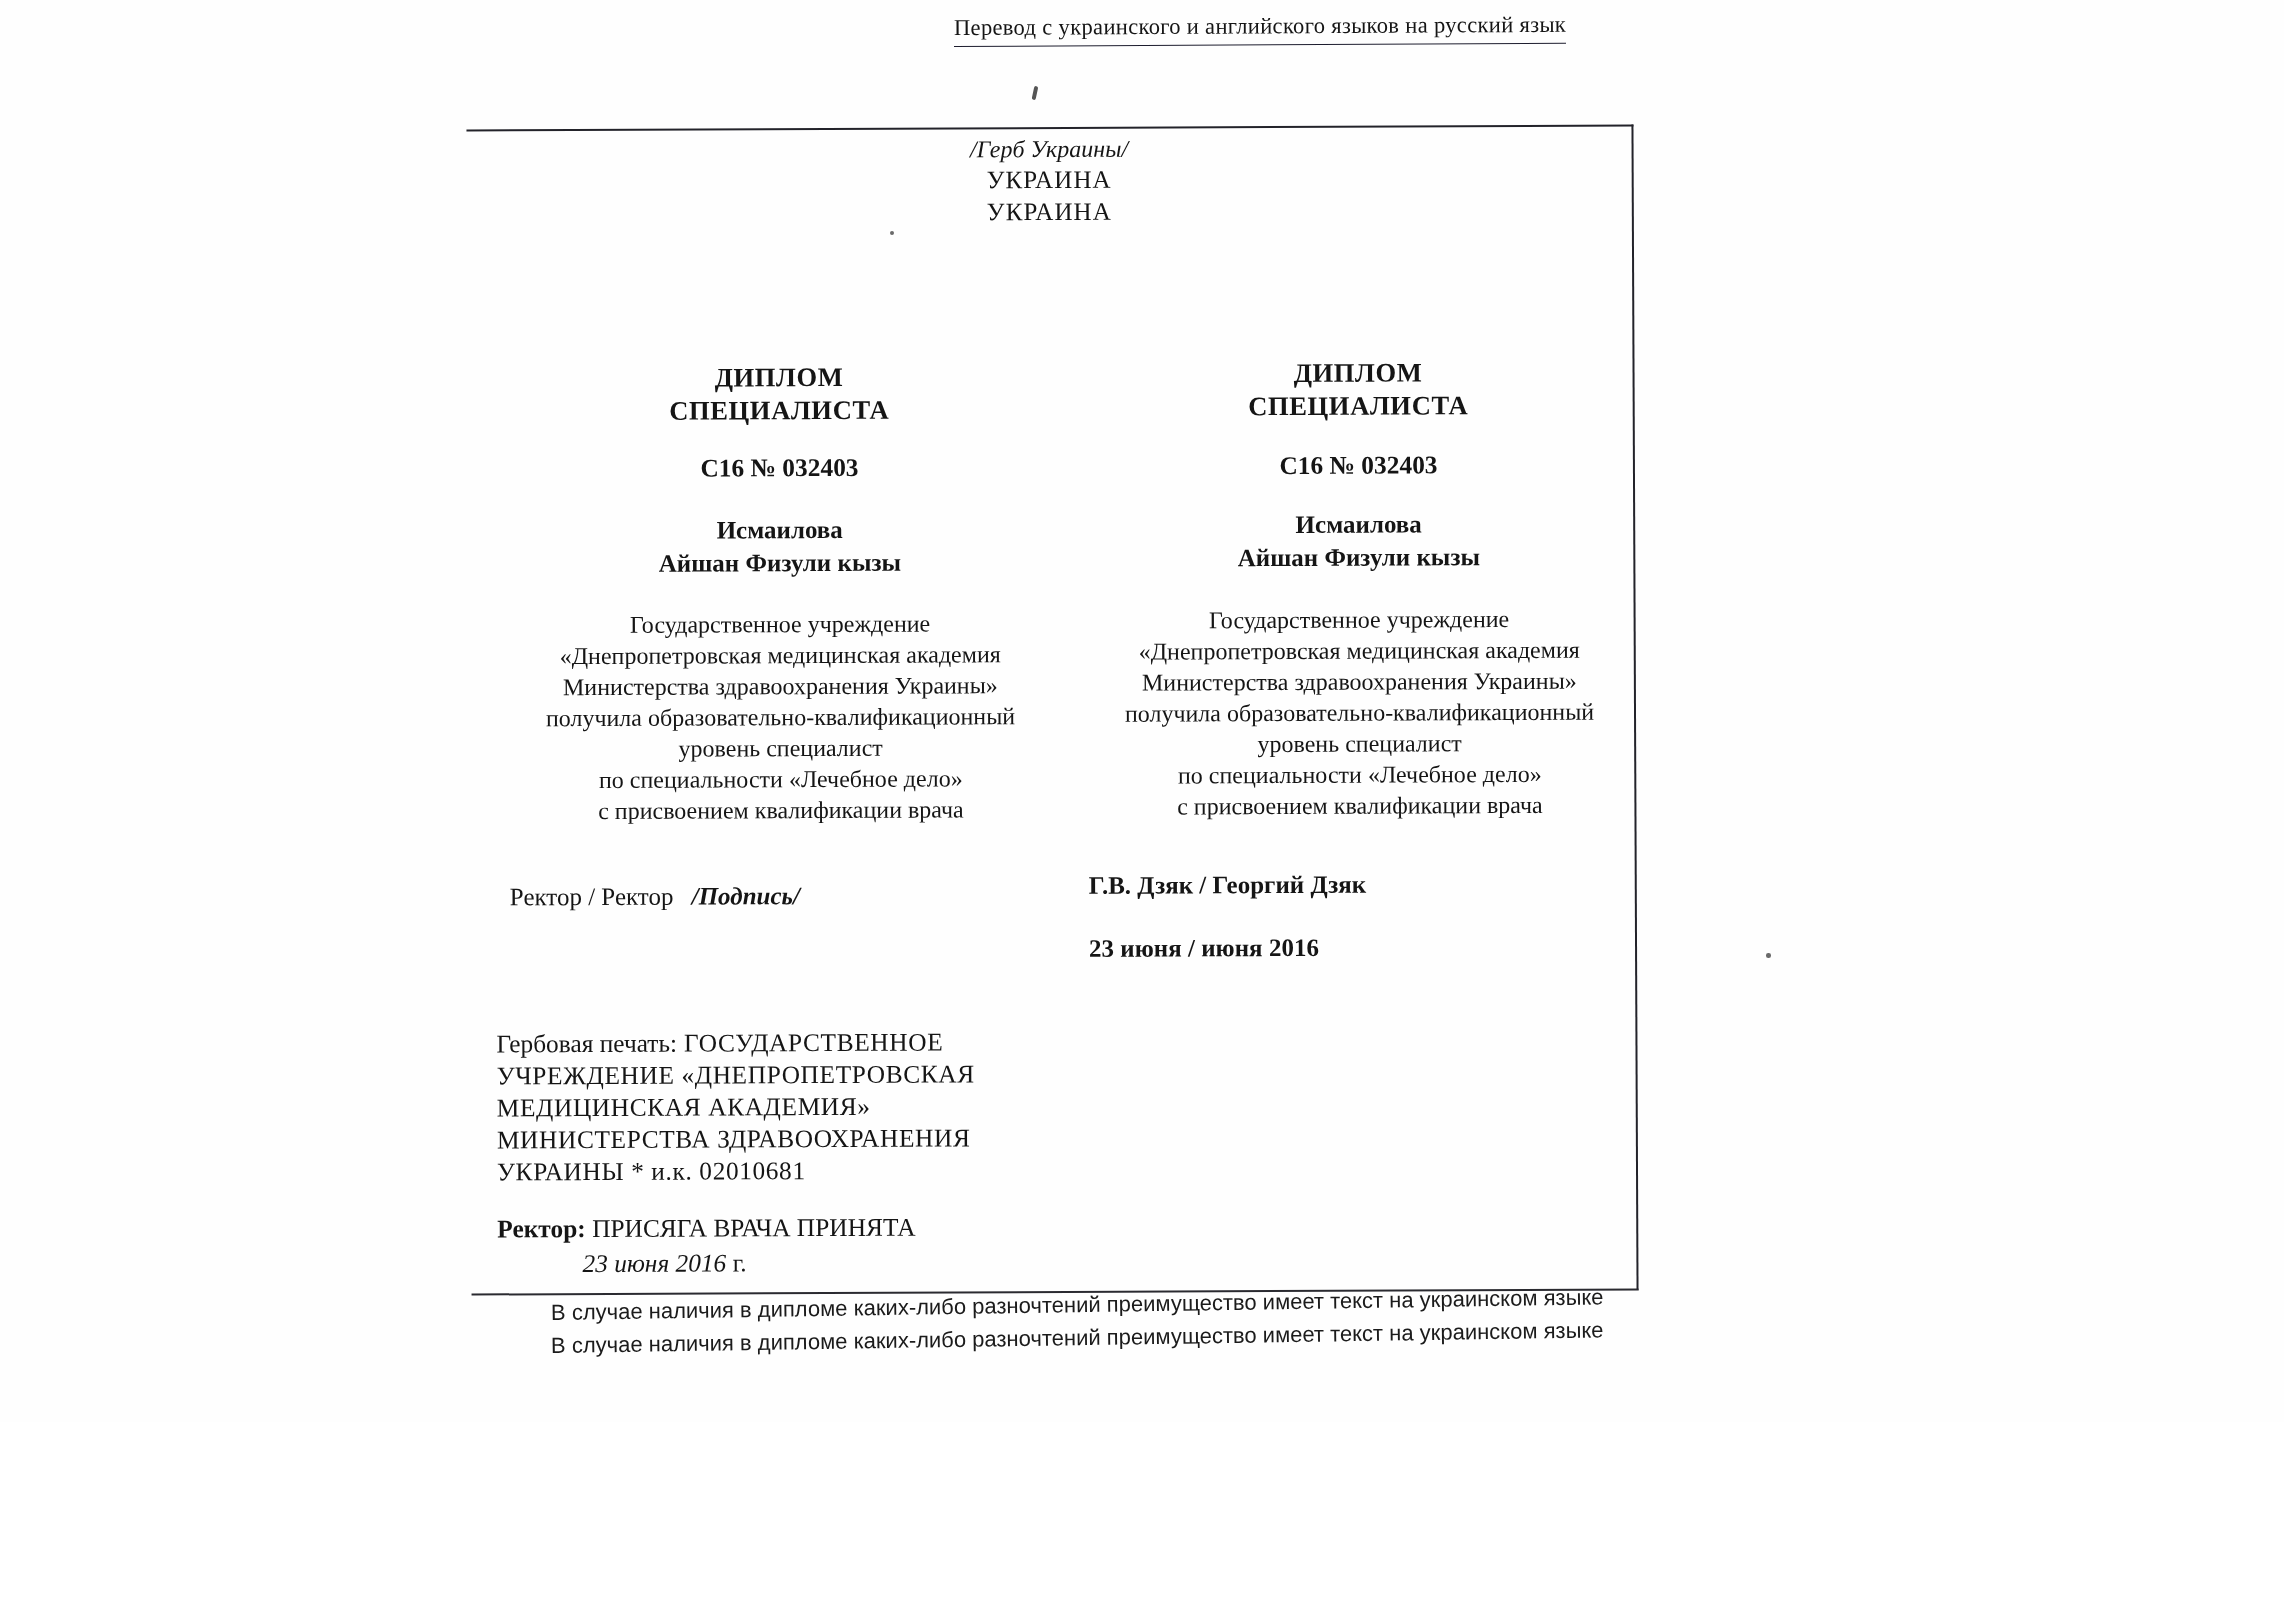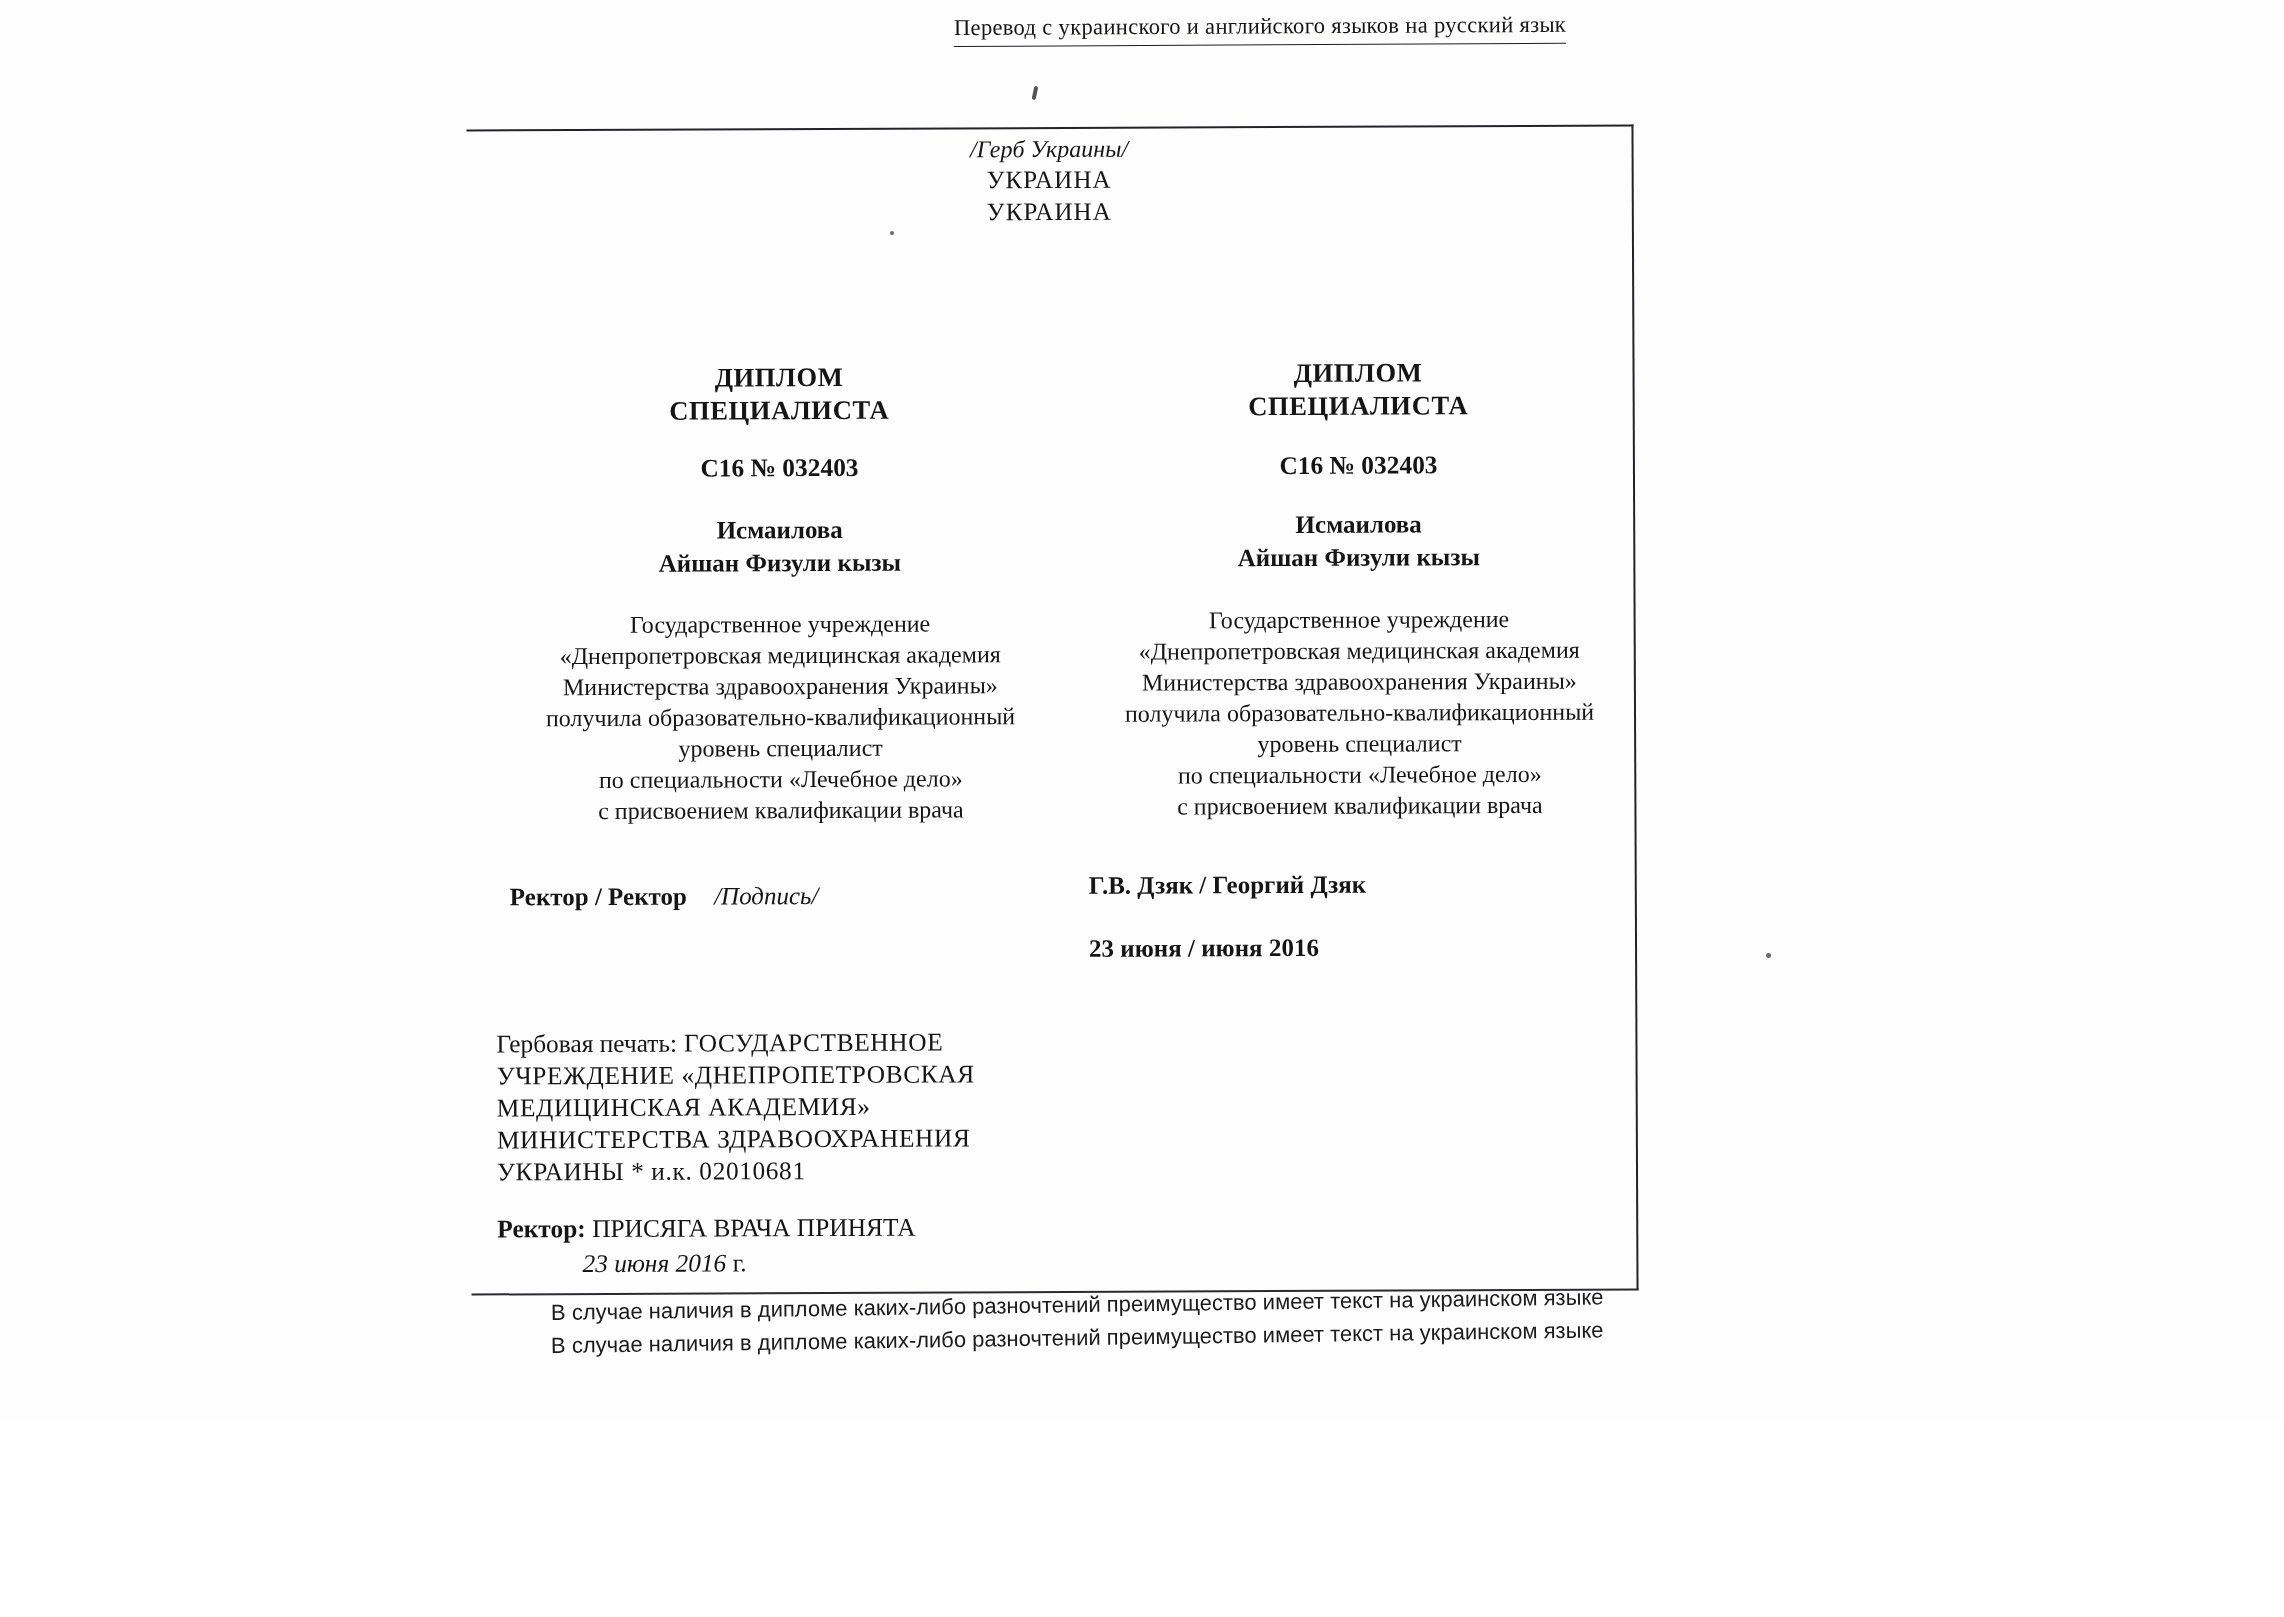--- a/index.html
+++ b/index.html
@@ -38,22 +38,22 @@
   .col{position:absolute;text-align:center;}
   .col-left{left:40px;width:543px;}
   .col-right{left:619px;width:543px;}
 
   .dip-title{position:absolute;width:100%;font-weight:bold;font-size:26.6px;line-height:33px;letter-spacing:0.6px;}
   .dip-number{position:absolute;width:100%;font-weight:bold;font-size:25.4px;}
   .dip-name{position:absolute;width:100%;font-weight:bold;font-size:25px;line-height:33px;}
   .dip-body{position:absolute;width:100%;font-size:24px;line-height:31px;}
 
   .rector-line{position:absolute;width:100%;text-align:left;font-size:25px;white-space:nowrap;}
-  .rector-line .bold{font-weight:bold;}
-  .sign-note{font-weight:normal;font-style:italic;margin-left:21px;}
+  .rector-line .bold{font-weight:normal;}
+  .sign-note{font-weight:bold;font-style:italic;margin-left:12px;}
   .dzyak-line{position:absolute;width:100%;text-align:left;font-weight:bold;font-size:25px;white-space:nowrap;}
   .date-line{position:absolute;width:100%;text-align:left;font-weight:bold;font-size:25px;white-space:nowrap;}
 
   .seal-block{
     position:absolute;left:26px;top:896px;width:554px;
     text-align:left;font-size:25.4px;line-height:32px;letter-spacing:0.6px;
   }
   .seal-block .label{font-weight:normal;letter-spacing:0;}
   .stamp-block{
     position:absolute;left:26px;top:1081px;width:554px;text-align:left;

